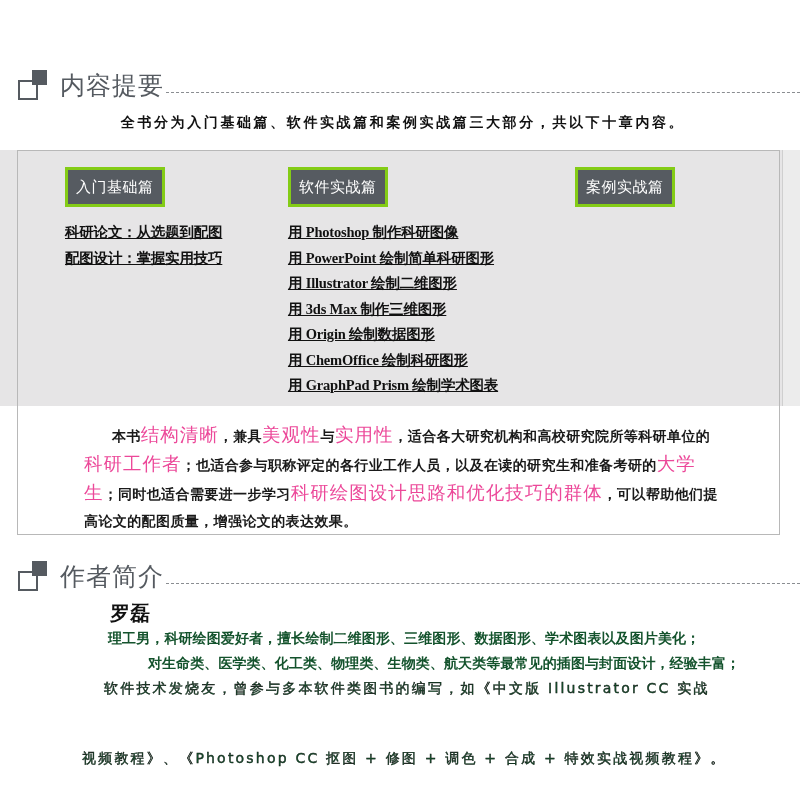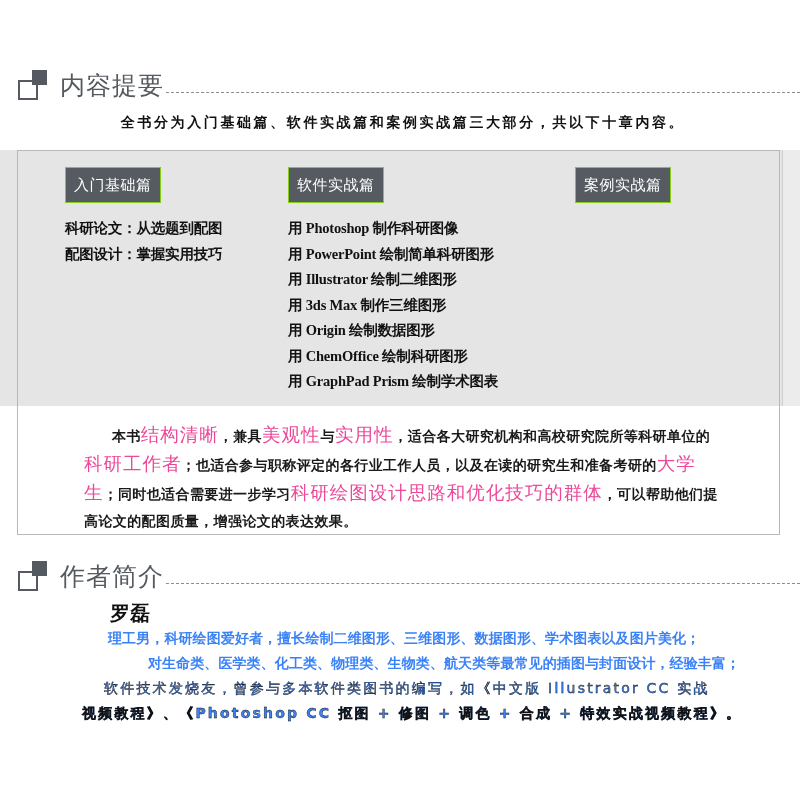--- a/index.html
+++ b/index.html
@@ -21,42 +21,42 @@
     font-size: 14px; font-weight: bold; letter-spacing: 2.6px; padding-left: 26px; box-sizing: border-box;
   }
 
   .gray-band { position: absolute; left: 0; top: 150px; width: 800px; height: 256px; background: #e6e5e6; }
   .outer-box { position: absolute; left: 17px; top: 150px; width: 763px; height: 385px; border: 1px solid #b8b8b8; box-sizing: border-box; }
   .box-right-edge { position: absolute; left: 782px; top: 150px; width: 18px; height: 256px; background: #ececec; border-left: 1px solid #cfcfcf; }
 
   .col { position: absolute; top: 167px; }
   .col-tag {
     display: inline-block; background: #565b61; color: #fff; font-size: 15px;
-    padding: 6px 8px; line-height: 22px; border: 1px solid #84cc16; letter-spacing: 0.5px;
+    padding: 6px 8px; line-height: 22px; border: 3px solid #84cc16; letter-spacing: 0.5px;
   }
-  .col-list { margin-top: 13px; }
+  .col-list { margin-top: 13px; text-decoration: underline; }
   .col-item {
     font-family: "Liberation Serif", "DejaVu Serif", serif; font-weight: bold;
     font-size: 14.5px; line-height: 25.5px; color: #111; white-space: nowrap; letter-spacing: -0.2px;
   }
 
   .desc {
     position: absolute; left: 84px; top: 421px; width: 640px;
     font-size: 14px; font-weight: bold; line-height: 27px; color: #1a1a1a; letter-spacing: 0.4px;
   }
   .desc .hl { color: #ec4899; font-size: 18.5px; font-weight: normal; letter-spacing: 1px; }
   .desc .indent { display: inline-block; width: 28px; }
 
   .author-name { position: absolute; left: 110px; top: 600px; font-size: 20px; font-weight: bold; color: #111; }
   .bio { position: absolute; left: 82px; top: 626px; width: 700px; }
-  .bio-line { font-size: 14px; font-weight: bold; line-height: 25px; color: #3b82f6; white-space: nowrap; }
+  .bio-line { font-size: 14px; font-weight: bold; line-height: 25px; color: #14532d; white-space: nowrap; }
   .bio-line.l1 { padding-left: 26px; letter-spacing: 0.1px; }
   .bio-line.l2 { padding-left: 24px; letter-spacing: 0.1px; text-align: center; }
   .bio-line.l3 { padding-left: 22px; letter-spacing: 2.2px; font-weight: normal; -webkit-text-stroke: 0.4px #111; }
-  .bio-line.l4 { padding-left: 0; letter-spacing: 2.2px; font-weight: bold; -webkit-text-stroke: 0.4px #111; }
+  .bio-line.l4 { padding-left: 0; letter-spacing: 2.2px; font-weight: normal; margin-top: 45px; -webkit-text-stroke: 0.4px #111; }
 </style>
 </head>
 <body>
 
 <div class="section-head" style="top:62px;">
   <div class="sq-icon">
     <div class="back"></div>
       <div class="front"></div>
   </div>
   <div class="section-title">内容提要</div>

